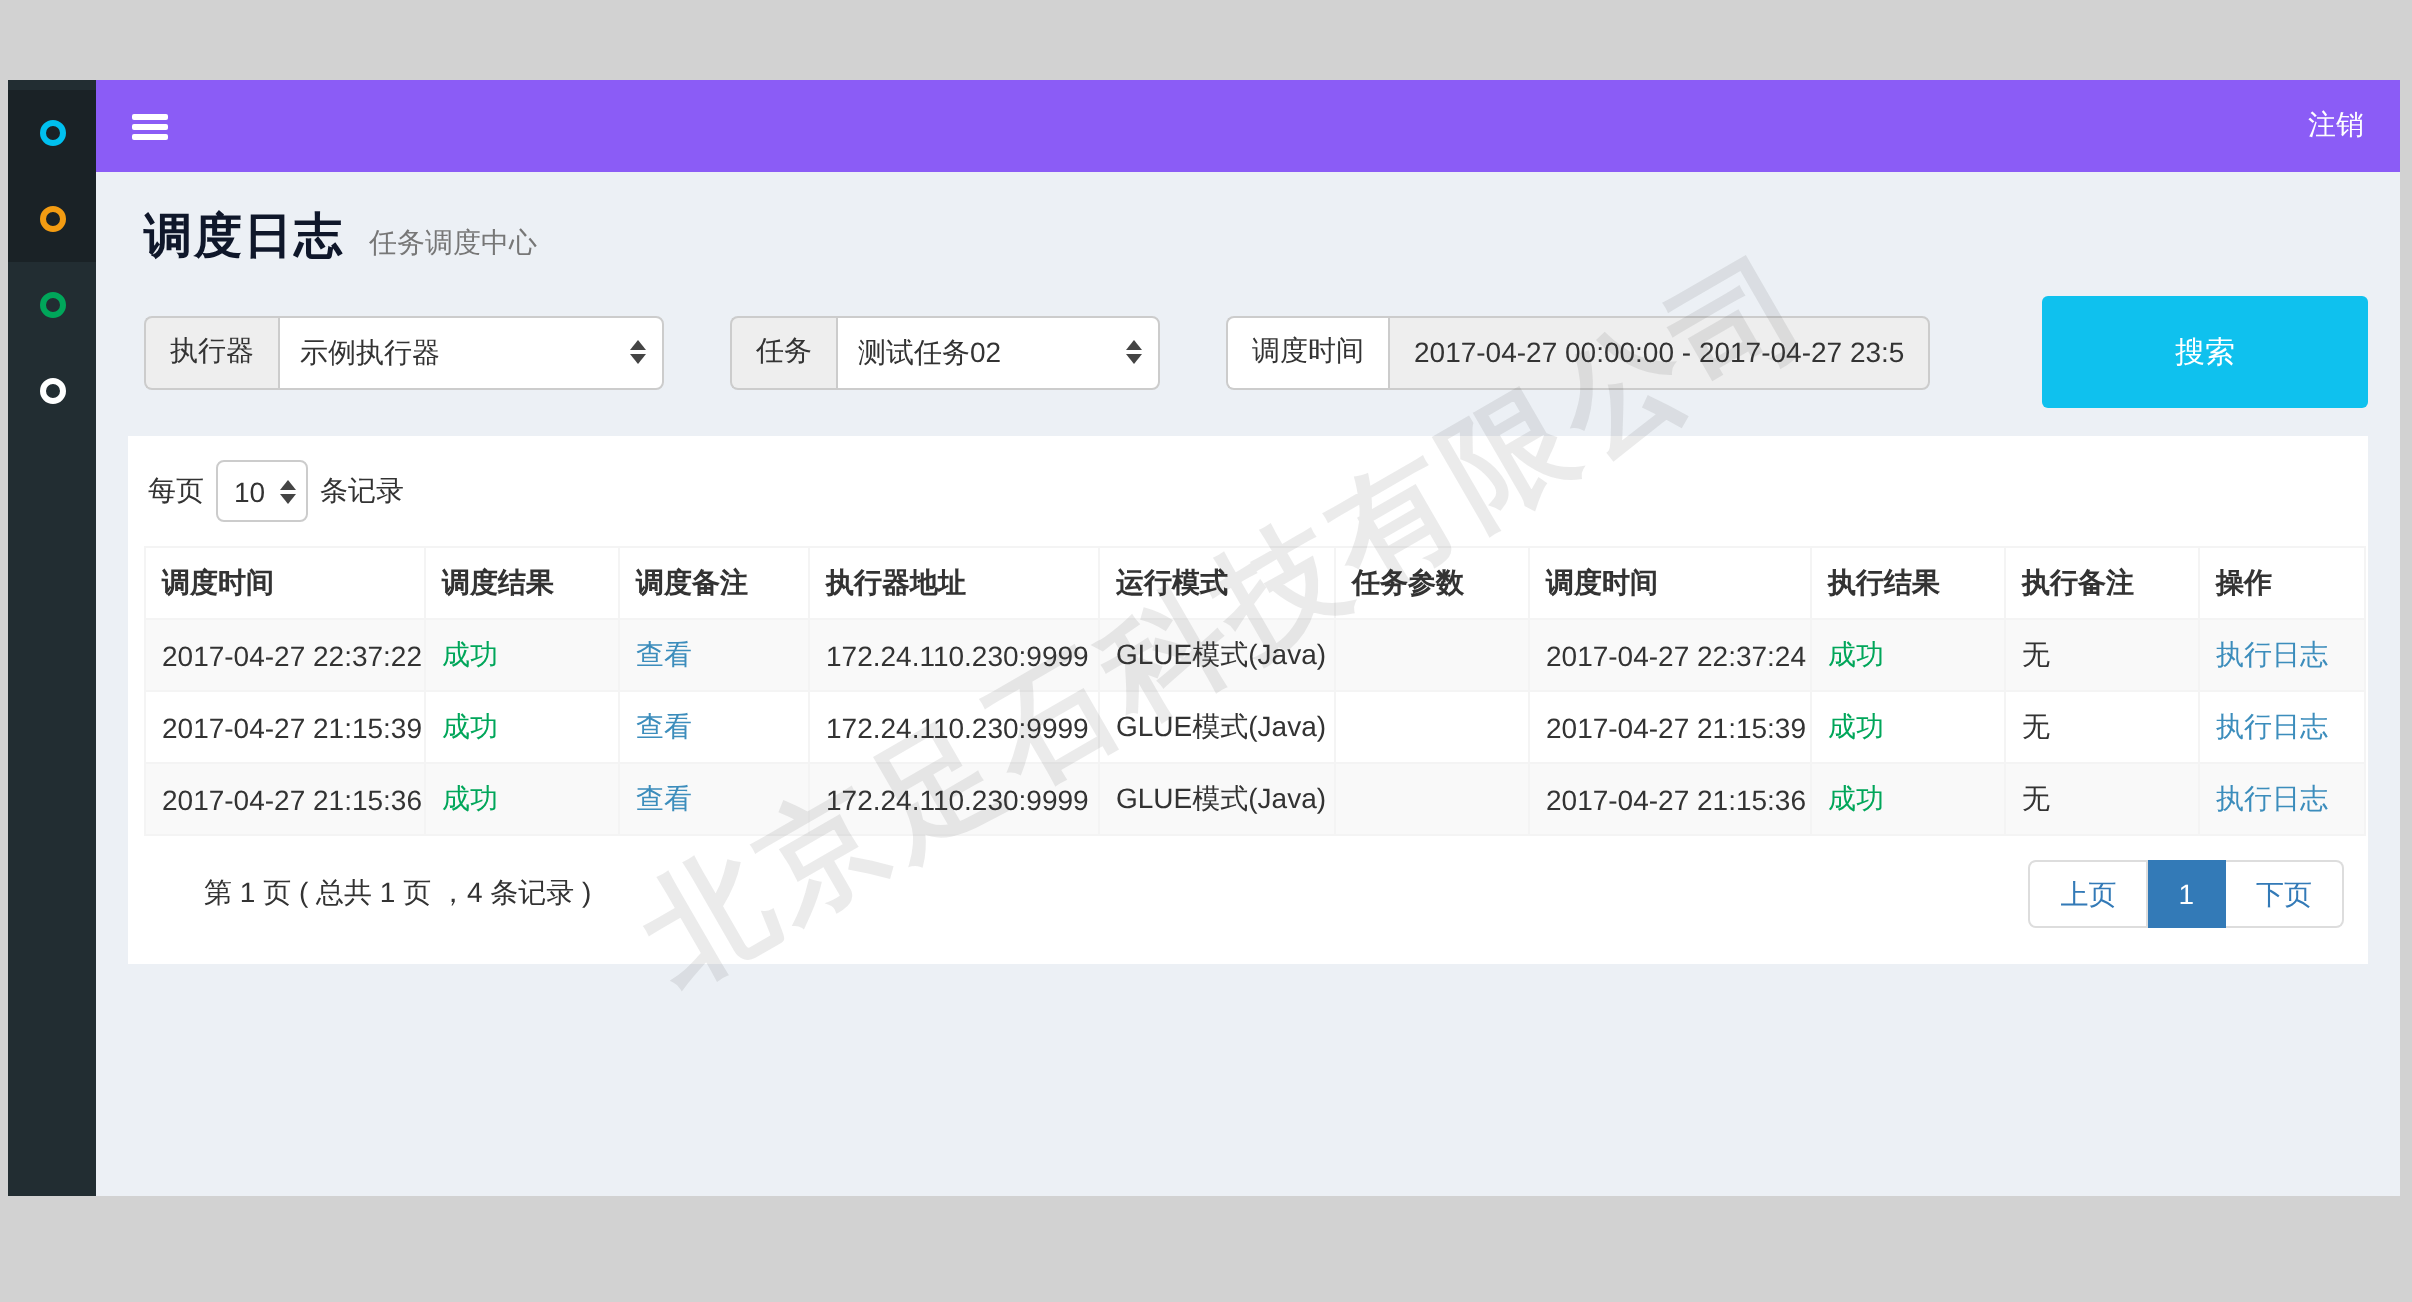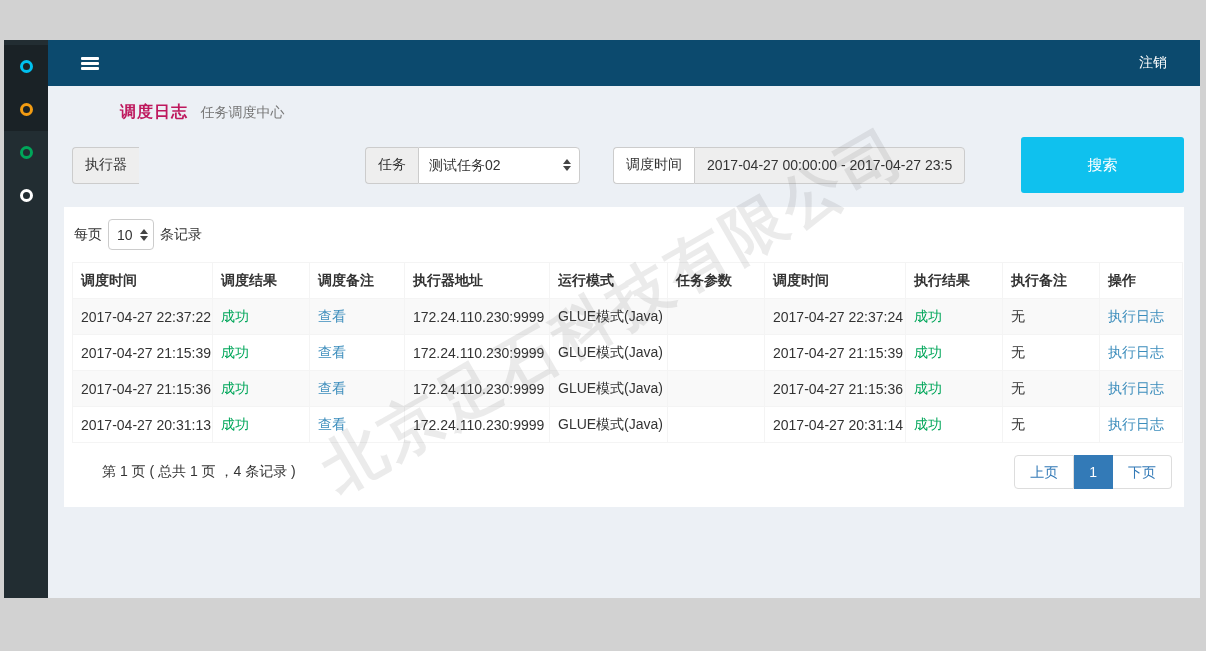--- a/index.html
+++ b/index.html
@@ -13,28 +13,28 @@
 
   
   .sidebar { width:44px; background:#222d32; flex-shrink:0; padding-top:5px; }
   .sidebar-item { height:43px; display:flex; align-items:center; justify-content:center; cursor:pointer; }
   .sidebar-item.active { background:#1a2226; }
   .ring { width:13px; height:13px; border-radius:50%; border:3px solid #fff; }
 
   
   .main { flex:1; display:flex; flex-direction:column; background:#ecf0f5; position:relative; overflow:hidden; }
 
-  .topbar { height:46px; background:#0c4a6e; flex-shrink:0; display:flex; align-items:center; justify-content:space-between; padding:0 33px; }
+  .topbar { height:46px; background:#8b5cf6; flex-shrink:0; display:flex; align-items:center; justify-content:space-between; padding:0 18px; }
   .hamburger { width:18px; height:13px; display:flex; flex-direction:column; justify-content:space-between; cursor:pointer; }
   .hamburger span { display:block; height:3px; background:#fff; border-radius:1px; }
   .logout { color:#fff; font-size:14px; cursor:pointer; }
 
   .content { padding:10px 16px 0 16px; flex:1; }
   .page-header { margin:6px 0 14px 8px; }
-  .page-title { display:inline; font-size:16px; font-weight:600; color:#be185d; letter-spacing:1px;margin-left:48px; }
+  .page-title { display:inline; font-size:24px; font-weight:600; color:#0f172a; letter-spacing:1px; }
   .page-subtitle { display:inline; font-size:14px; color:#777; margin-left:8px; }
 
   
   .filters { display:flex; align-items:center; margin-left:8px; }
   .input-group { display:flex; height:37px; }
   .ig-executor { width:260px; }
   .ig-job { width:215px; margin-left:33px; }
   .ig-time { width:352px; margin-left:33px; }
   .addon { background:#eee; border:1px solid #ccc; border-right:0; border-radius:4px 0 0 4px;
            display:flex; align-items:center; padding:0 12px; font-size:14px; color:#333; white-space:nowrap; }
@@ -123,20 +123,29 @@
     <div class="content">
 
       <div class="page-header">
         <h1 class="page-title">调度日志</h1>
         <span class="page-subtitle">任务调度中心</span>
       </div>
 
       <div class="filters">
         <div class="input-group ig-executor">
           <span class="addon">执行器</span>
+          <span class="select-wrap">
+            <select>
+              <option>示例执行器</option>
+            </select>
+            <span class="arrows">
+                <i class="arr-up"></i>
+                <i class="arr-dn"></i>
+              </span>
+          </span>
         </div>
 
         <div class="input-group ig-job">
           <span class="addon">任务</span>
           <span class="select-wrap">
             <select>
               <option>测试任务02</option>
             </select>
             <span class="arrows">
                 <i class="arr-up"></i>
@@ -226,32 +235,20 @@
               <td class="txt-success">成功</td>
               <td><a class="cell-link">查看</a></td>
               <td>172.24.110.230:9999</td>
               <td>GLUE模式(Java)</td>
               <td></td>
               <td>2017-04-27 21:15:36</td>
               <td class="txt-success">成功</td>
               <td>无</td>
               <td><a class="cell-link">执行日志</a></td>
             </tr>
-            <tr>
-              <td>2017-04-27 20:31:13</td>
-              <td class="txt-success">成功</td>
-              <td><a class="cell-link">查看</a></td>
-              <td>172.24.110.230:9999</td>
-              <td>GLUE模式(Java)</td>
-              <td></td>
-              <td>2017-04-27 20:31:14</td>
-              <td class="txt-success">成功</td>
-              <td>无</td>
-              <td><a class="cell-link">执行日志</a></td>
-            </tr>
           </tbody>
         </table>
 
         <div class="panel-footer">
           <div class="page-summary">第 1 页 ( 总共 1 页 ，4 条记录 )</div>
           <div class="pagination">
             <button class="page-btn prev">上页</button>
             <button class="page-btn current">1</button>
             <button class="page-btn next">下页</button>
           </div>

